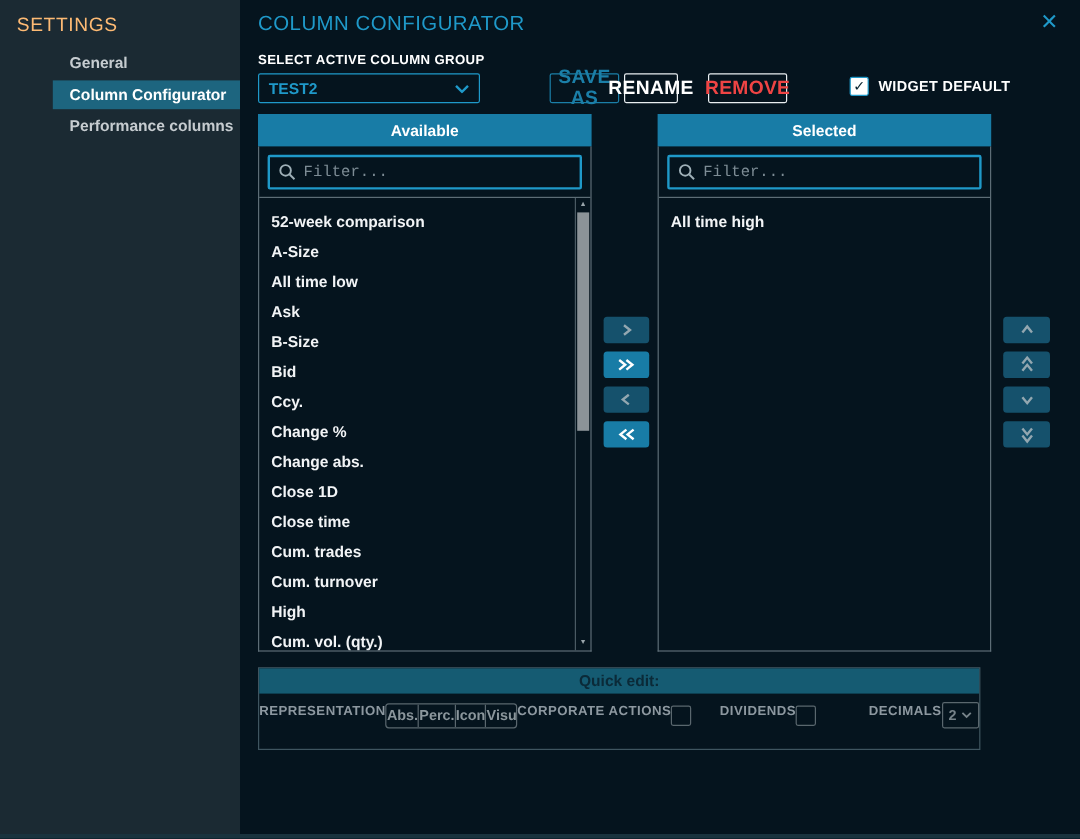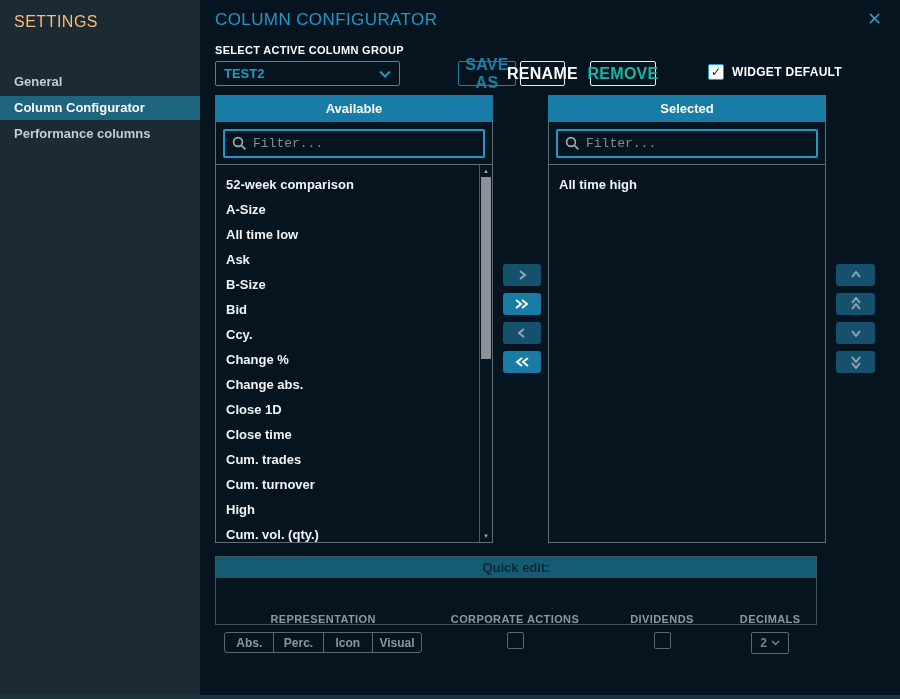--- a/index.html
+++ b/index.html
@@ -6,21 +6,21 @@
   html,body { width:900px; height:699px; }
   body {
     font-family:"Liberation Sans","DejaVu Sans",sans-serif;
     background:#05141e; color:#f2f4f6; overflow:hidden; position:relative;
   }
   .app { position:absolute; inset:0; }
 
   
   .sidebar { position:absolute; left:0; top:0; width:200px; bottom:4px; background:#1b2a33; }
   .sidebar-title { color:#fdba74; font-size:16px; letter-spacing:.5px; padding:13px 0 0 14px; }
-  .sidebar-items { margin-top:39px; }
+  .sidebar-items { margin-top:10px;padding-left:44px; }
   .sidebar-items .item {
     font-size:13px; font-weight:600; color:#c6ccd0; padding:5px 0 5px 14px; margin-bottom:2px;
     height:24px; line-height:14px; cursor:pointer;
   }
   .sidebar-items .item.selected { background:#1d657f; color:#ffffff; }
 
   
   .main { position:absolute; left:200px; top:0; right:0; bottom:4px; }
   .main-title { position:absolute; left:15px; top:10px; color:#1f99c9; font-size:17px; letter-spacing:.4px; }
   .close-btn { position:absolute; right:18px; top:8px; color:#1f99c9; font-size:18px; font-weight:bold; cursor:pointer; }
@@ -32,21 +32,21 @@
     border:1px solid #1f99c9; border-radius:2px; color:#1f99c9; font-size:13px; font-weight:600;
     display:flex; align-items:center; padding:0 8px; justify-content:space-between; cursor:pointer;
   }
   .btn {
     position:absolute; top:61px; height:25px; background:transparent; border-radius:2px;
     font-size:16px; font-weight:bold; letter-spacing:.3px; display:flex; align-items:center; justify-content:center;
     cursor:pointer; font-family:inherit;text-align:center;
   }
   .btn-saveas { left:258px; width:58px; border:1px solid #1b7fa8; color:#1b7fa8; }
   .btn-rename { left:320px; width:45px; border:1px solid #e9eef1; color:#ffffff; }
-  .btn-remove { left:390px; width:66px; border:1px solid #e9eef1; color:#14b8a6; }
+  .btn-remove { left:390px; width:66px; border:1px solid #e9eef1; color:#ef4444; }
 
   .widget-default { position:absolute; left:508px; top:64px; display:flex; align-items:center; gap:8px; cursor:pointer; }
   .checkbox {
     width:16px; height:16px; border:1px solid #1f99c9; background:#ffffff; border-radius:2px;
     display:flex; align-items:center; justify-content:center; font-size:12px; font-weight:bold; color:#07222e;
   }
   .checkbox:not(.checked) { background:transparent; border-color:#5a676e; }
   .widget-default .lbl { font-size:12px; font-weight:bold; color:#ffffff; letter-spacing:.3px; }
 
   
@@ -89,21 +89,21 @@
   
   .quick-edit {
     position:absolute; left:15px; top:556px; width:602px; height:69px;
     border:1px solid #3f5560;
   }
   .qe-header {
     height:21px; background:#155b72; color:#0b2a38; font-size:13px; font-weight:bold;
     display:flex; align-items:center; justify-content:center;
   }
   .qe-content { display:flex; padding-top:7px; }
-  .qe-col { display:flex; flex-direction:column; align-items:center;margin-top:28px; }
+  .qe-col { display:flex; flex-direction:row; align-items:center; }
   .qe-col.c1 { width:215px; } .qe-col.c2 { width:170px; } .qe-col.c3 { width:125px; } .qe-col.c4 { width:92px; }
   .qe-label { font-size:11px; font-weight:bold; color:#8d98a0; letter-spacing:.4px; margin-bottom:7px; }
   .segmented { display:flex; border:1px solid #5a676e; border-radius:3px; height:21px; width:198px; overflow:hidden; }
   .segmented .representation-option {
     flex:1; display:flex; align-items:center; justify-content:center;
     font-size:12px; font-weight:600; color:#8b969c; border-right:1px solid #5a676e; cursor:pointer;
   }
   .segmented .representation-option:last-child { border-right:none; }
   .qe-checkbox { width:17px; height:17px; border:1px solid #5a676e; border-radius:2px; background:transparent; cursor:pointer; }
   .qe-select {

